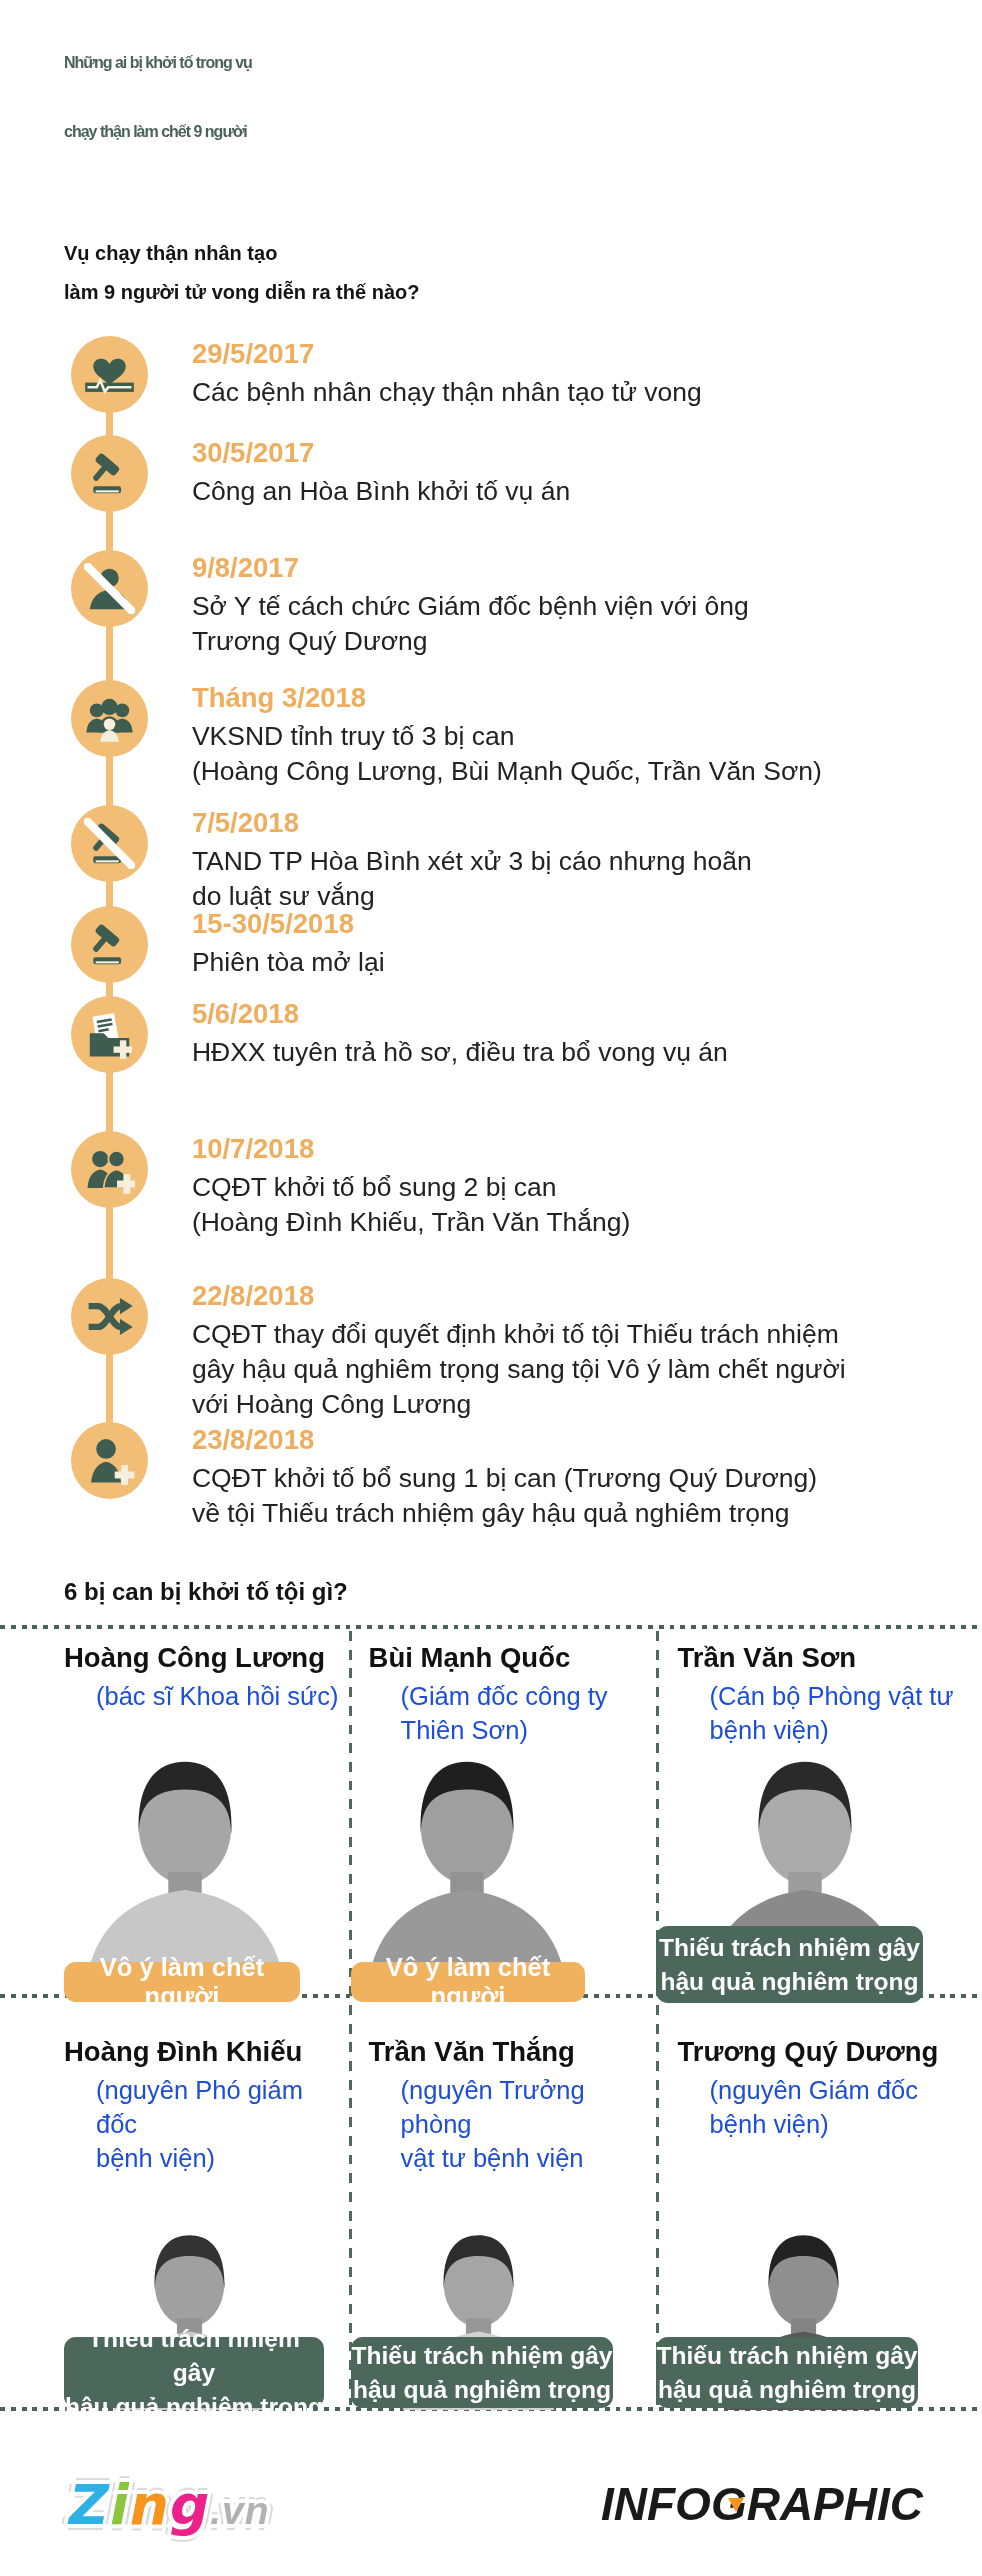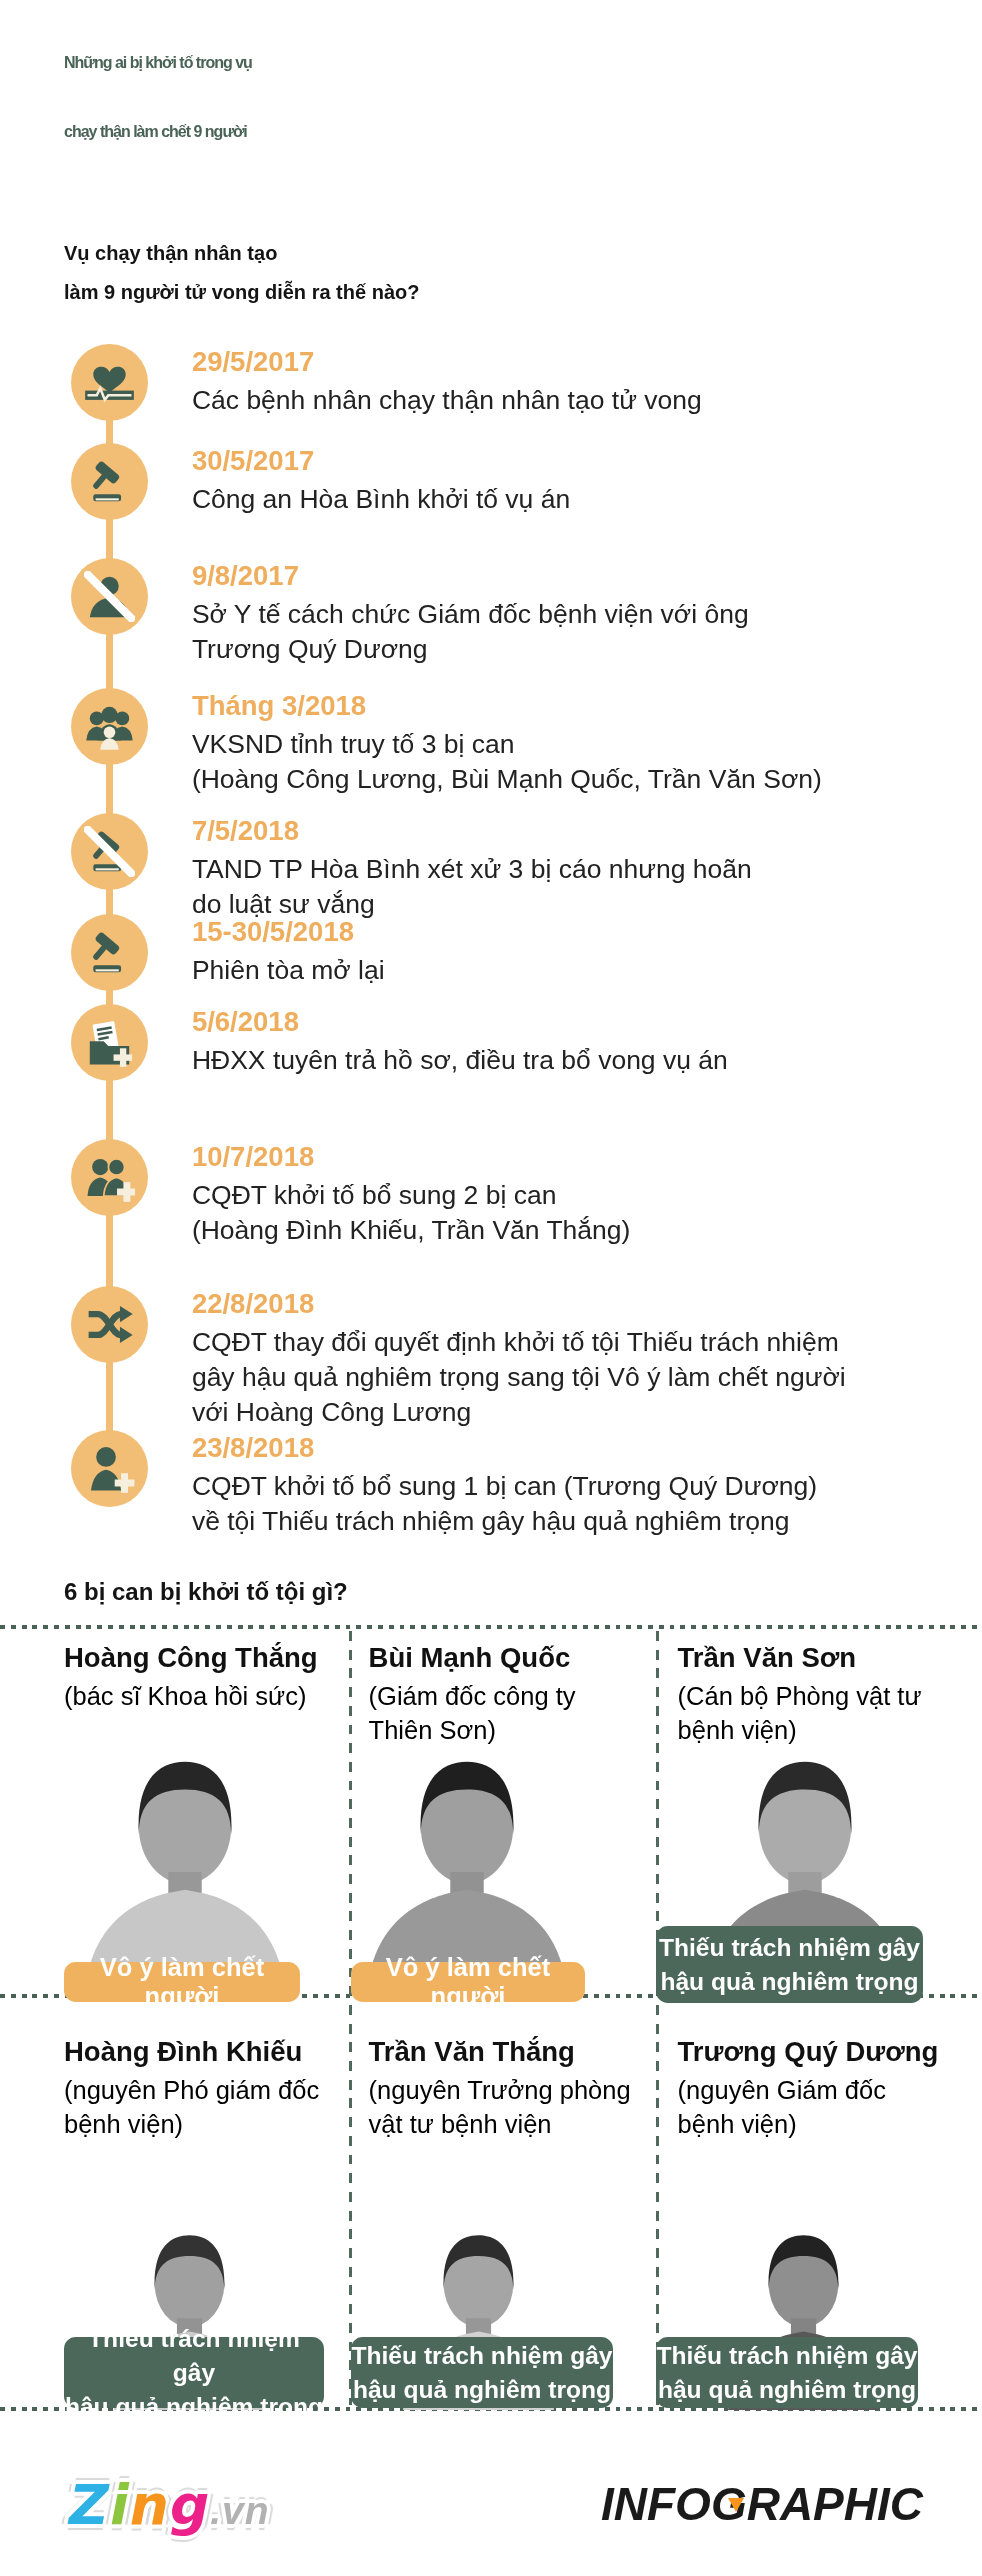--- a/index.html
+++ b/index.html
@@ -10,42 +10,42 @@
   
   .main-title{position:absolute;left:64px;top:27.5px;width:864px;
 imum    font-size:56px;line-height:69px;font-weight:bold;color:#4a6357;letter-spacing:-1px;}
   .s1-heading{position:absolute;left:64px;top:234px;width:746px;
     font-size:20px;line-height:39px;font-weight:bold;color:#141414;}
   .s2-heading{position:absolute;left:64px;top:1573px;width:746px;
     font-size:24px;line-height:37px;font-weight:bold;color:#141414;}
 
   
   .tl-line{position:absolute;left:106px;top:373px;width:6.9px;height:1090px;background:#f2bd74;}
-  .tl-item{position:absolute;left:64px;display:flex;align-items:flex-start;margin-top:8px;}
+  .tl-item{position:absolute;left:64px;display:flex;align-items:flex-start;}
   .tl-icon{flex:none;width:77px;height:77px;margin-left:6.9px;border-radius:50%;
     background:#f2bd74;display:flex;align-items:center;justify-content:center;position:relative;z-index:1;}
   .tl-icon svg{width:51px;height:51px;}
   .ic{fill:#3f5c50;}
   .ic-cream{fill:#f6efdd;}
   .ic-stroke{stroke:#3f5c50;stroke-width:5.5px;fill:none;}
   .tl-body{margin-left:44px;padding-top:2px;width:746px;}
   .tl-date{font-size:27.5px;line-height:31px;font-weight:bold;color:#efae5d;margin-bottom:5.9px;}
   .tl-text{font-size:26.5px;line-height:35px;color:#222222;}
 
   
   .grid{position:absolute;left:0;top:1625px;width:982px;height:786px;}
   .dotline{position:absolute;left:0;width:982px;height:3.9px;
     background:repeating-linear-gradient(90deg,#4a6156 0 4.9px,transparent 4.9px 10.8px);}
   .dot-top{top:0;} .dot-mid{top:369px;} .dot-bot{bottom:0;}
   .dashline{position:absolute;top:5.9px;bottom:5.9px;width:2.9px;
     background:repeating-linear-gradient(180deg,#51695c 0 9.8px,transparent 9.8px 18.7px);}
   .dash-v1{left:349px;} .dash-v2{left:656px;}
   .cell{position:absolute;overflow:visible;}
   .cell .name{font-size:27.5px;line-height:33px;font-weight:bold;color:#111111;margin-bottom:4.9px;}
-  .cell .role{font-size:25.5px;line-height:34px;color:#000000;}
+  .cell .role{font-size:25.5px;line-height:34px;color:#1d4ed8;margin-left:32px;}
   .c1{left:0;top:3.9px;width:349px;height:365px;padding:11.8px 7.9px 0 64px;box-sizing:border-box;}
   .c2{left:349px;top:3.9px;width:307px;height:365px;padding:11.8px 7.9px 0 19.6px;box-sizing:border-box;}
   .c3{left:656px;top:3.9px;width:326px;height:365px;padding:11.8px 7.9px 0 21.6px;box-sizing:border-box;}
   .c4{left:0;top:373px;width:349px;height:412px;padding:37px 7.9px 0 64px;box-sizing:border-box;}
   .c5{left:349px;top:373px;width:307px;height:412px;padding:37px 7.9px 0 19.6px;box-sizing:border-box;}
   .c6{left:656px;top:373px;width:326px;height:412px;padding:37px 7.9px 0 21.6px;box-sizing:border-box;}
   .photo{position:absolute;bottom:0;}
   .badge{position:absolute;display:flex;align-items:center;justify-content:center;text-align:center;
     color:#ffffff;font-weight:bold;border-radius:11.8px;z-index:2;}
   .badge-orange{background:#f0b25f;font-size:25.5px;line-height:29.5px;}
@@ -261,21 +261,21 @@
   <div class="s2-heading">6 bị can bị khởi tố tội gì?</div>
 
   <div class="grid">
     <div class="dotline dot-top"></div>
     <div class="dotline dot-mid"></div>
     <div class="dotline dot-bot"></div>
     <div class="dashline dash-v1"></div>
     <div class="dashline dash-v2"></div>
 
     <div class="cell c1">
-      <div class="name">Hoàng Công Thắng</div>
+      <div class="name">Hoàng Công Lương</div>
       <div class="role pre">(bác sĩ Khoa hồi sức)</div>
       <svg class="photo" style="left:67px" width="236" height="246" viewBox="0 0 240 250">
           <ellipse cx="120" cy="80" rx="47" ry="58" fill="#a6a6a6"></ellipse>
           <path d="M73,88 C70,30 95,14 120,14 C145,14 170,30 167,88 C167,55 150,42 120,42 C90,42 73,55 73,88 Z" fill="#262626"></path>
           <rect x="103" y="126" width="34" height="28" fill="#989898"></rect>
           <path d="M18,250 C24,178 70,156 100,148 L120,144 L140,148 C170,156 216,178 222,250 Z" fill="#c7c7c7"></path>
         </svg>
     </div>
 
     <div class="cell c2">

